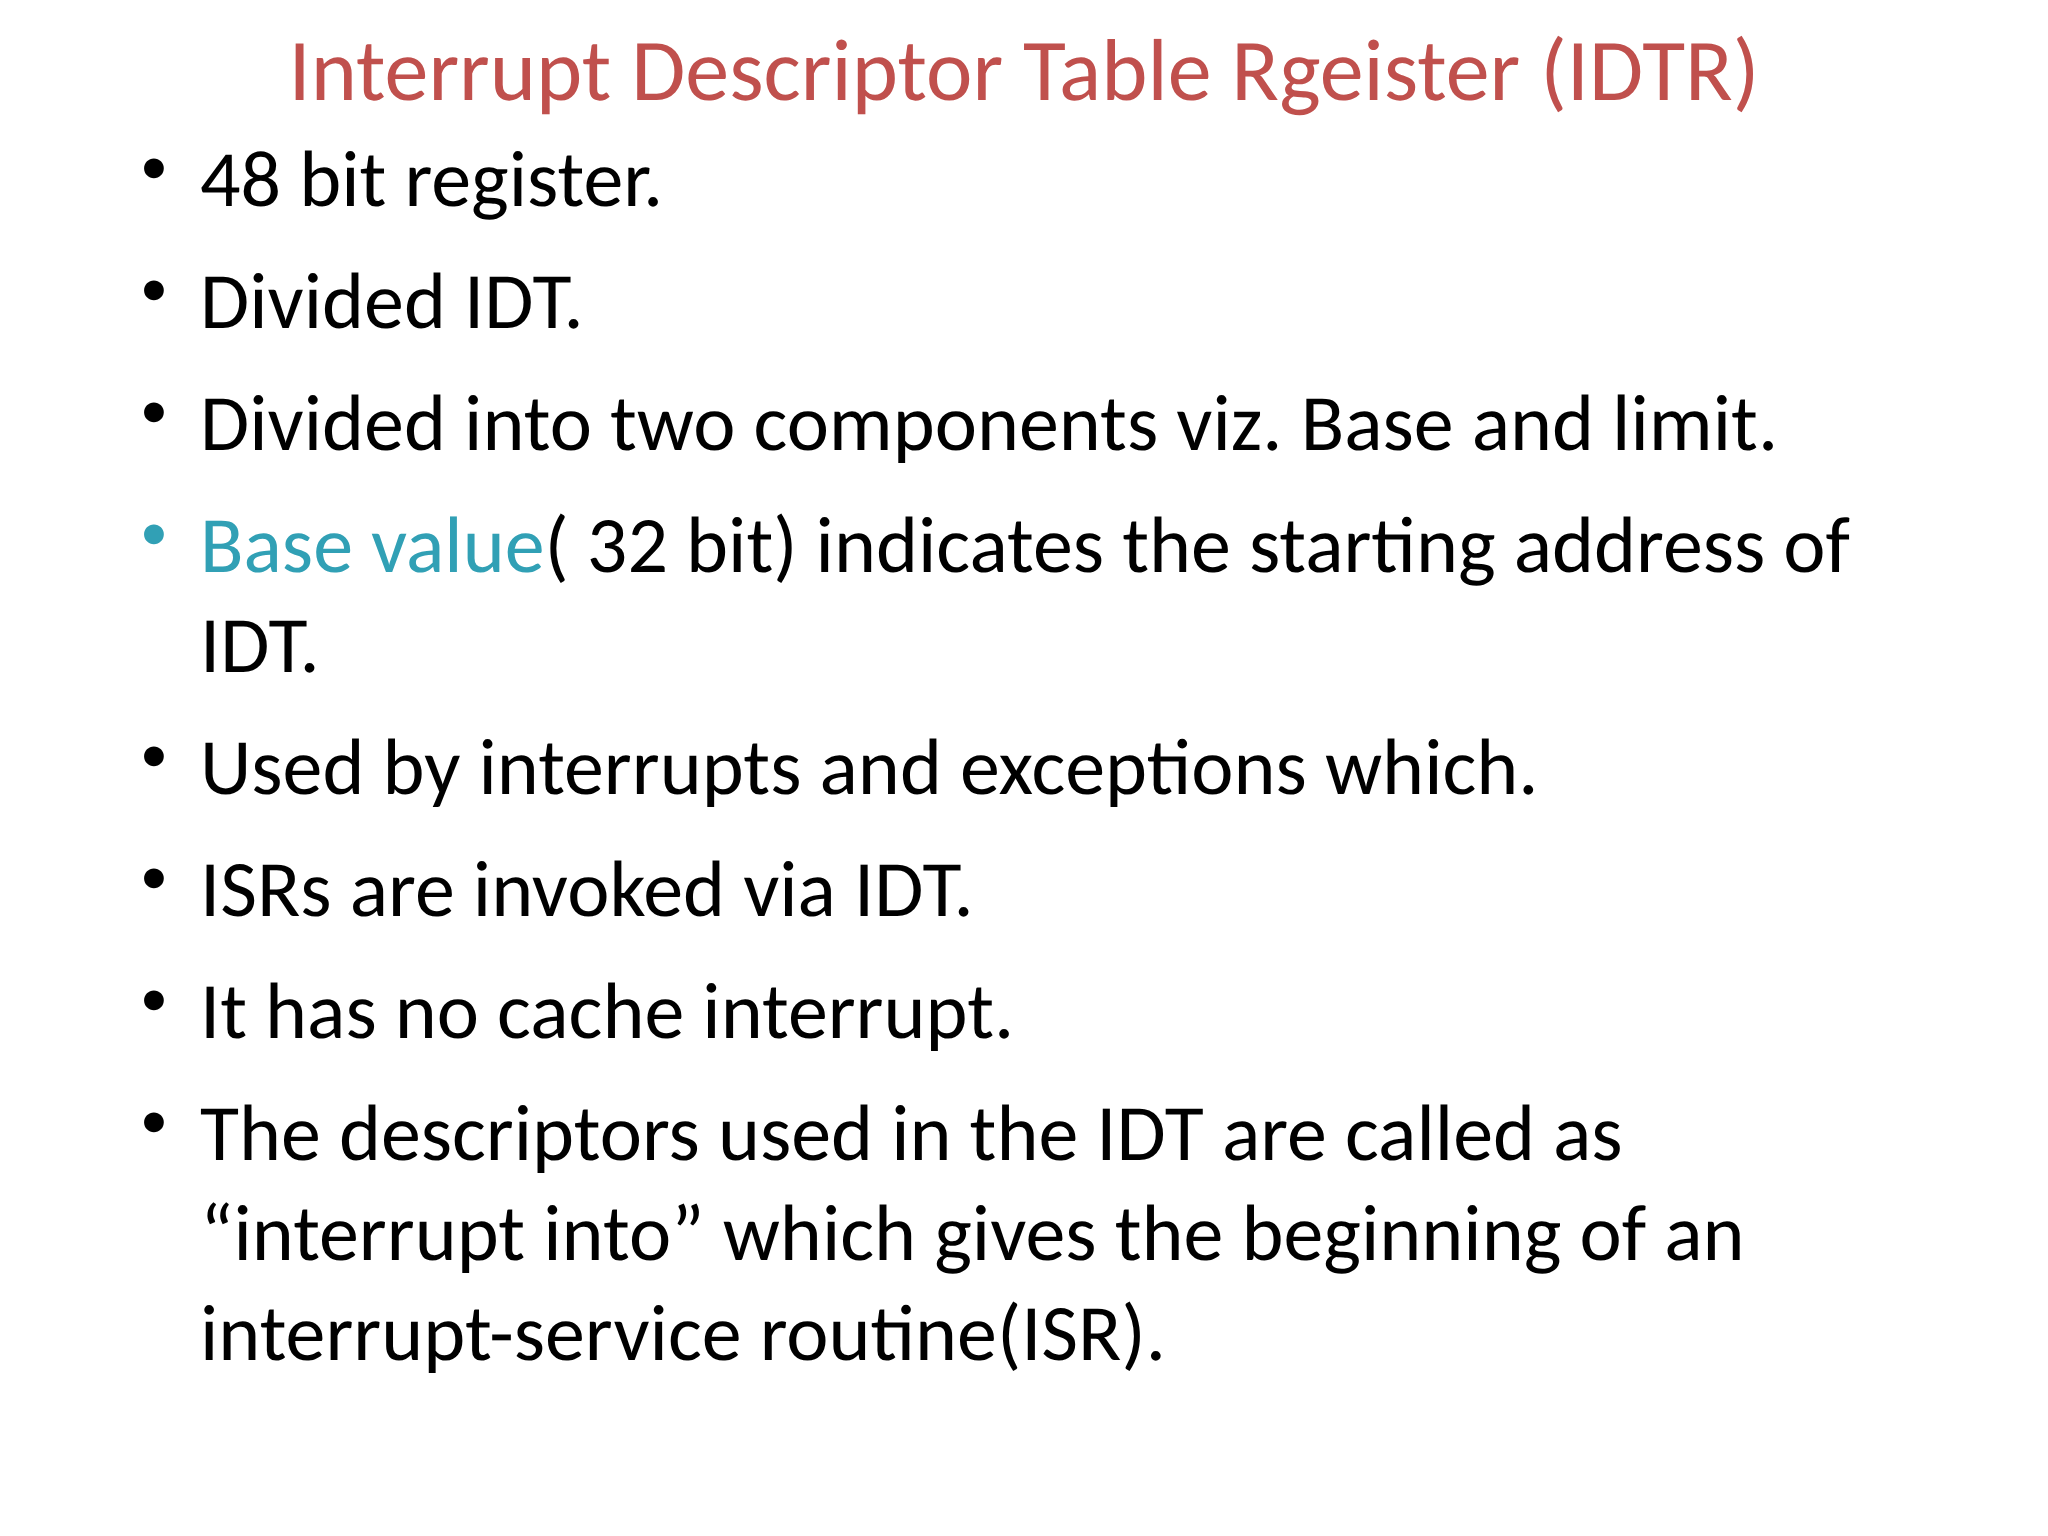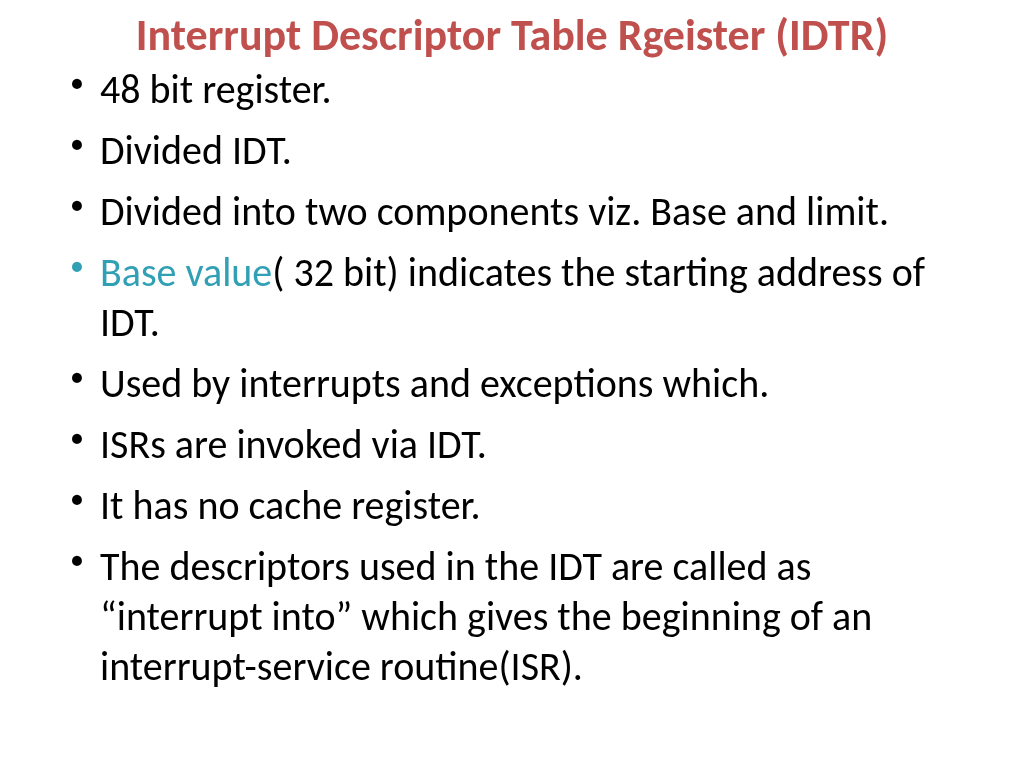--- a/index.html
+++ b/index.html
@@ -7,21 +7,21 @@
       width: 1024px;
       height: 768px;
       background: #ffffff;
       font-family: Calibri, "Segoe UI", Arial, sans-serif;
       padding: 10px 60px 20px 60px;
       overflow: hidden;
     }
     .title {
       color: #c0504d;
       font-size: 44px;
-      font-weight: 700;
+      font-weight: 400;
       text-align: center;
       line-height: 1.15;
       margin-bottom: 4px;
       padding: 0 30px;
     }
     .bullets {
       list-style: none;
       padding-left: 0;
     }
     .bullets li {
@@ -52,15 +52,15 @@
 
 <h1 class="title">Interrupt Descriptor Table Rgeister (IDTR)</h1>
 
 <ul class="bullets">
   <li><span>48 bit register.</span></li>
   <li><span>Divided IDT.</span></li>
   <li><span>Divided into two components viz. Base and limit.</span></li>
   <li class="accent-bullet"><span class="accent">Base value</span><span>( 32 bit) indicates the starting address of IDT.</span></li>
   <li><span>Used by interrupts and exceptions which.</span></li>
   <li><span>ISRs are invoked via IDT.</span></li>
-  <li><span>It has no cache register.</span></li>
+  <li><span>It has no cache interrupt.</span></li>
   <li><span>The descriptors used in the IDT are called as “interrupt into” which gives the beginning of an interrupt-service routine(ISR).</span></li>
 </ul>
 
 </body></html>

